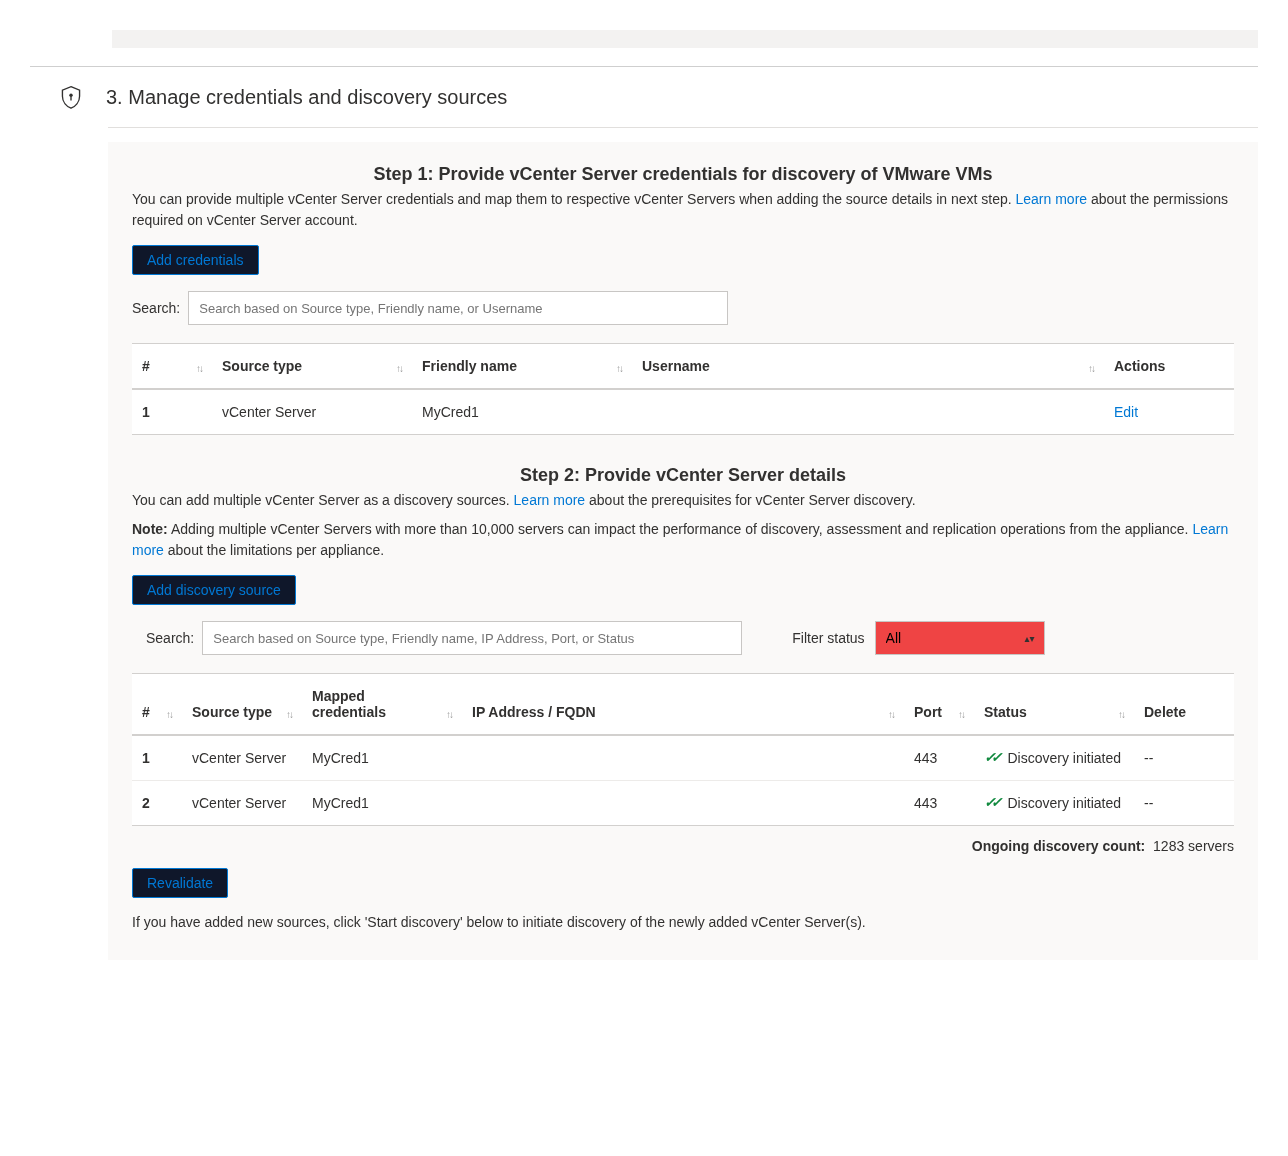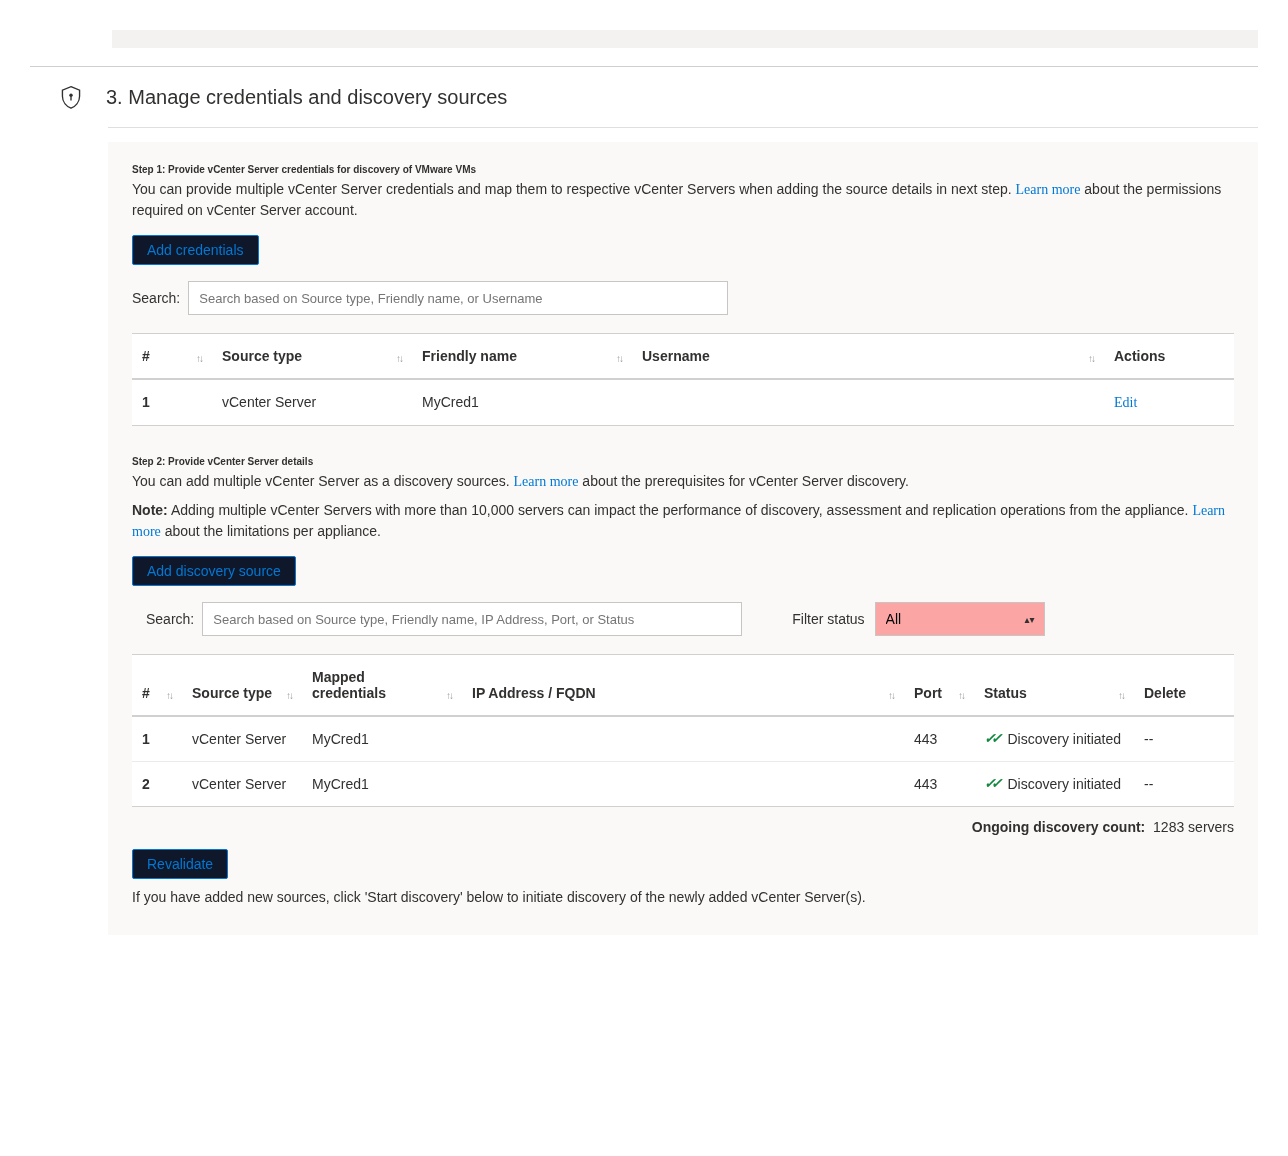--- a/index.html
+++ b/index.html
@@ -5,44 +5,44 @@
   * { box-sizing: border-box; margin: 0; padding: 0; }
   body { font-family: 'Segoe UI', Arial, sans-serif; font-size: 14px; color: #323130; background: #fff; padding: 30px 30px 40px 30px; }
   .container { max-width: 1230px; }
   .top-bar { height: 18px; background: #f3f2f1; margin-left: 82px; margin-bottom: 18px; }
   .hr-thin { border: none; border-top: 1px solid #cfcfcf; margin: 0; }
   .section-header { display: flex; align-items: center; gap: 24px; padding: 18px 0; margin-left: 30px; }
   .shield-icon { width: 22px; height: 24px; flex-shrink: 0; }
   .section-title { font-size: 20px; font-weight: 400; color: #323130; }
   .panel-wrap { margin-left: 78px; border-top: 1px solid #e1dfdd; }
   .panel { background: #faf9f8; padding: 22px 24px 30px 24px; margin-top: 14px; }
-  .step-title { font-weight: 700; font-size: 10px; }
+  .step-title { font-weight: 700; font-size: 18px; text-align: center; }
   .step-desc { font-size: 14px; color: #323130; margin-top: 4px; line-height: 1.5; }
-  .link { color: #0078d4; cursor: pointer; font-family: Liberation Serif, serif; }
+  .link { color: #0078d4; cursor: pointer; }
   .note-label { font-weight: 700; }
   .btn { display: inline-block; background: #0f172a; border: 1px solid #0078d4; color: #0078d4; padding: 6px 14px; font-size: 14px; cursor: pointer; border-radius: 2px; margin-top: 14px; }
   .search-row { display: flex; align-items: center; gap: 8px; margin-top: 16px; }
   .search-label { font-size: 14px; }
   .search-input { height: 34px; border: 1px solid #c8c6c4; padding: 0 10px; font-size: 13px; color: #666; background: #fff; width: 540px; }
   .filter-row { display: flex; align-items: center; gap: 10px; margin-top: 16px; }
   .filter-label { font-size: 14px; margin-left: 40px; }
-  .select { height: 34px; border: 1px solid #c8c6c4; padding: 0 28px 0 10px; font-size: 14px; background: #fca5a5; appearance: none; -webkit-appearance: none; position: relative; width: 170px; }
+  .select { height: 34px; border: 1px solid #c8c6c4; padding: 0 28px 0 10px; font-size: 14px; background: #ef4444; appearance: none; -webkit-appearance: none; position: relative; width: 170px; }
   .select-wrap { position: relative; }
   .select-caret { position: absolute; right: 10px; top: 50%; transform: translateY(-50%); font-size: 10px; pointer-events: none; color: #323130;}
   table { border-collapse: collapse; width: 100%; margin-top: 18px; background: #fff; border-top: 1px solid #d2d0ce; border-bottom: 1px solid #d2d0ce; }
   th { text-align: left; font-weight: 700; font-size: 14px; padding: 14px 10px; border-bottom: 2px solid #d2d0ce; background:#fff; vertical-align: bottom;}
   td { padding: 14px 10px; font-size: 14px; border-top: 1px solid #edebe9; vertical-align: top; }
   .sort-arrows { font-size: 10px; color: #999; margin-left: 4px; letter-spacing: -2px; }
   .col-num { width: 80px; }
   .status-cell { display: flex; align-items: flex-start; gap: 6px; }
   .double-check { color: #10893e; font-size: 14px; line-height: 1; font-weight: bold; letter-spacing: -5px; margin-right:4px; font-style: italic;}
   .footer-line { text-align: right; margin-top: 12px; font-size: 14px; }
   .footer-line b { font-weight: 700; }
   .revalidate-text { font-size: 14px; margin-top: 20px; }
-  .start-text { font-size: 14px; margin-top: 10px; }
+  .start-text { font-size: 14px; margin-top: 16px; }
   .step2-block { margin-top: 30px; }
   .th-inner { display:flex; align-items: flex-end; justify-content: space-between;}
   .search-row-2 { margin-left: 14px;}
 </style>
 </head>
 <body>
 
 <div class="container">
 
   <div class="top-bar"></div>

